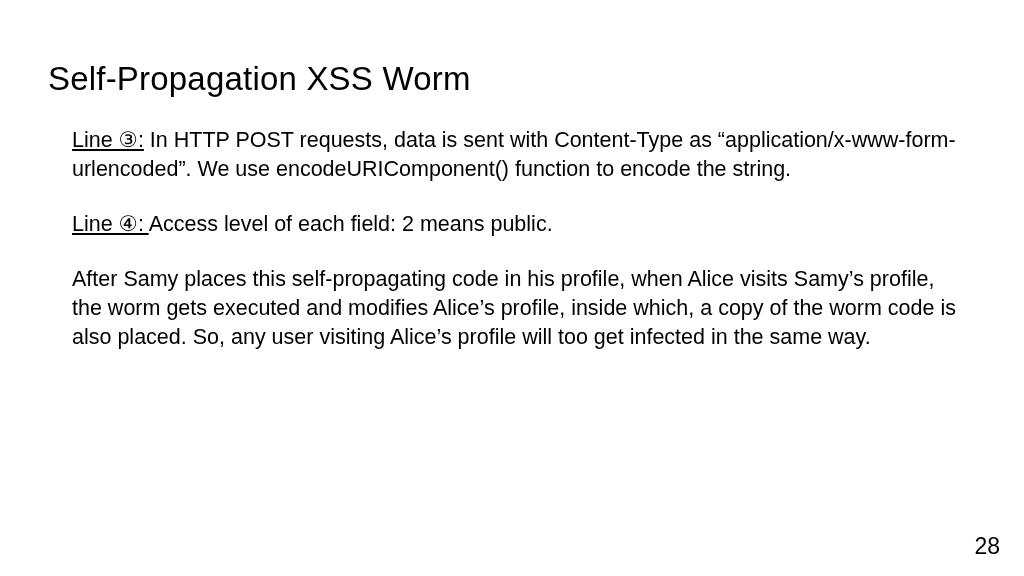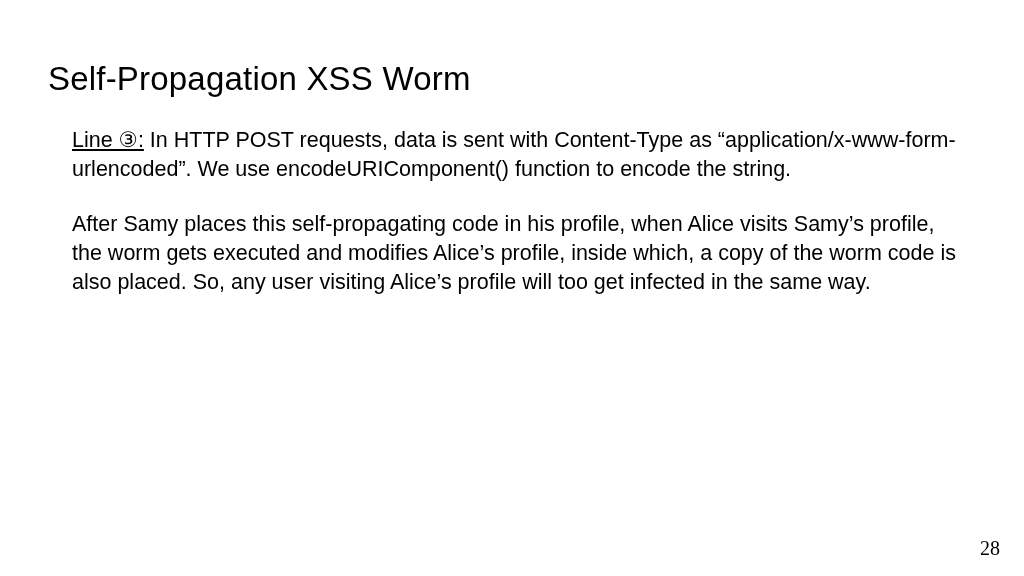--- a/index.html
+++ b/index.html
@@ -36,37 +36,39 @@
     margin: 0 0 26px 0;
   }
   .lead {
     text-decoration: underline;
     text-align: right;
   }
   .pagenum {
     position: absolute;
     right: 24px;
     bottom: 16px;
-    font-size: 20px;
-    font-family: Liberation Serif, serif;
+    font-size: 23px;
   }
 </style>
 </head>
 <body>
 
 <div class="slide">
 
   <h1 class="title">Self-Propagation XSS Worm</h1>
 
   <div class="body">
 
     <p class="para">
       <span class="lead">Line ③:</span><span> In HTTP POST requests, data is sent with Content-Type as “application/x-www-form-urlencoded”. We use encodeURIComponent() function to encode the string.</span>
     </p>
 
+    <p class="para">
+      <span class="lead">Line ④: </span><span> Access level of each field: 2 means public.</span>
+    </p>
 
     <p class="para">After Samy places this self-propagating code in his profile, when Alice visits Samy’s profile, the worm gets executed and modifies Alice’s profile, inside which, a copy of the worm code is also placed. So, any user visiting Alice’s profile will too get infected in the same way.</p>
 
   </div>
 
   <div class="pagenum">28</div>
 
 </div>
 
 </body></html>

